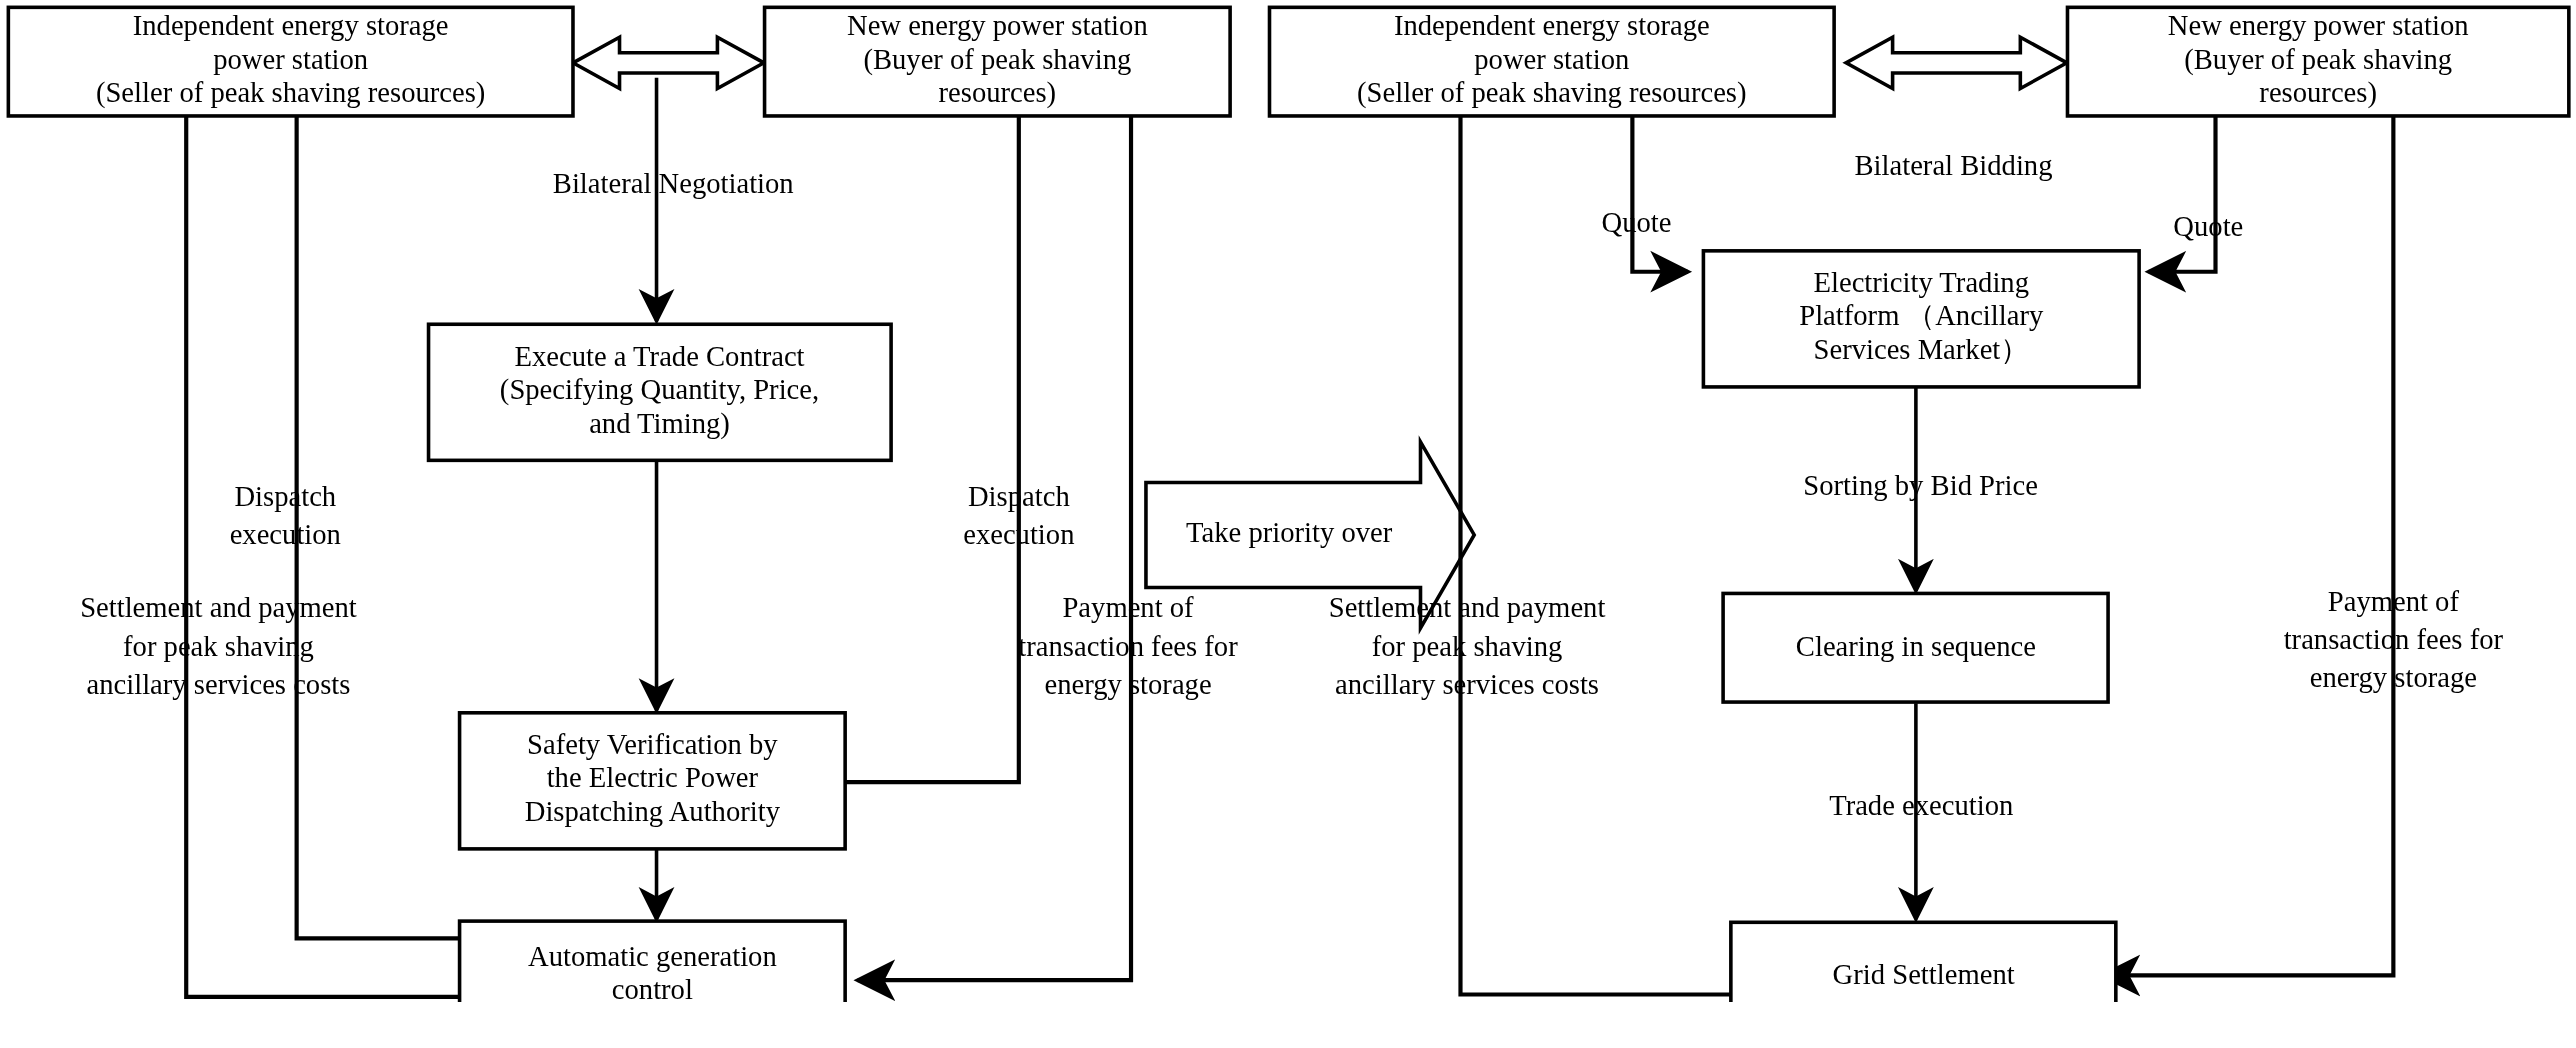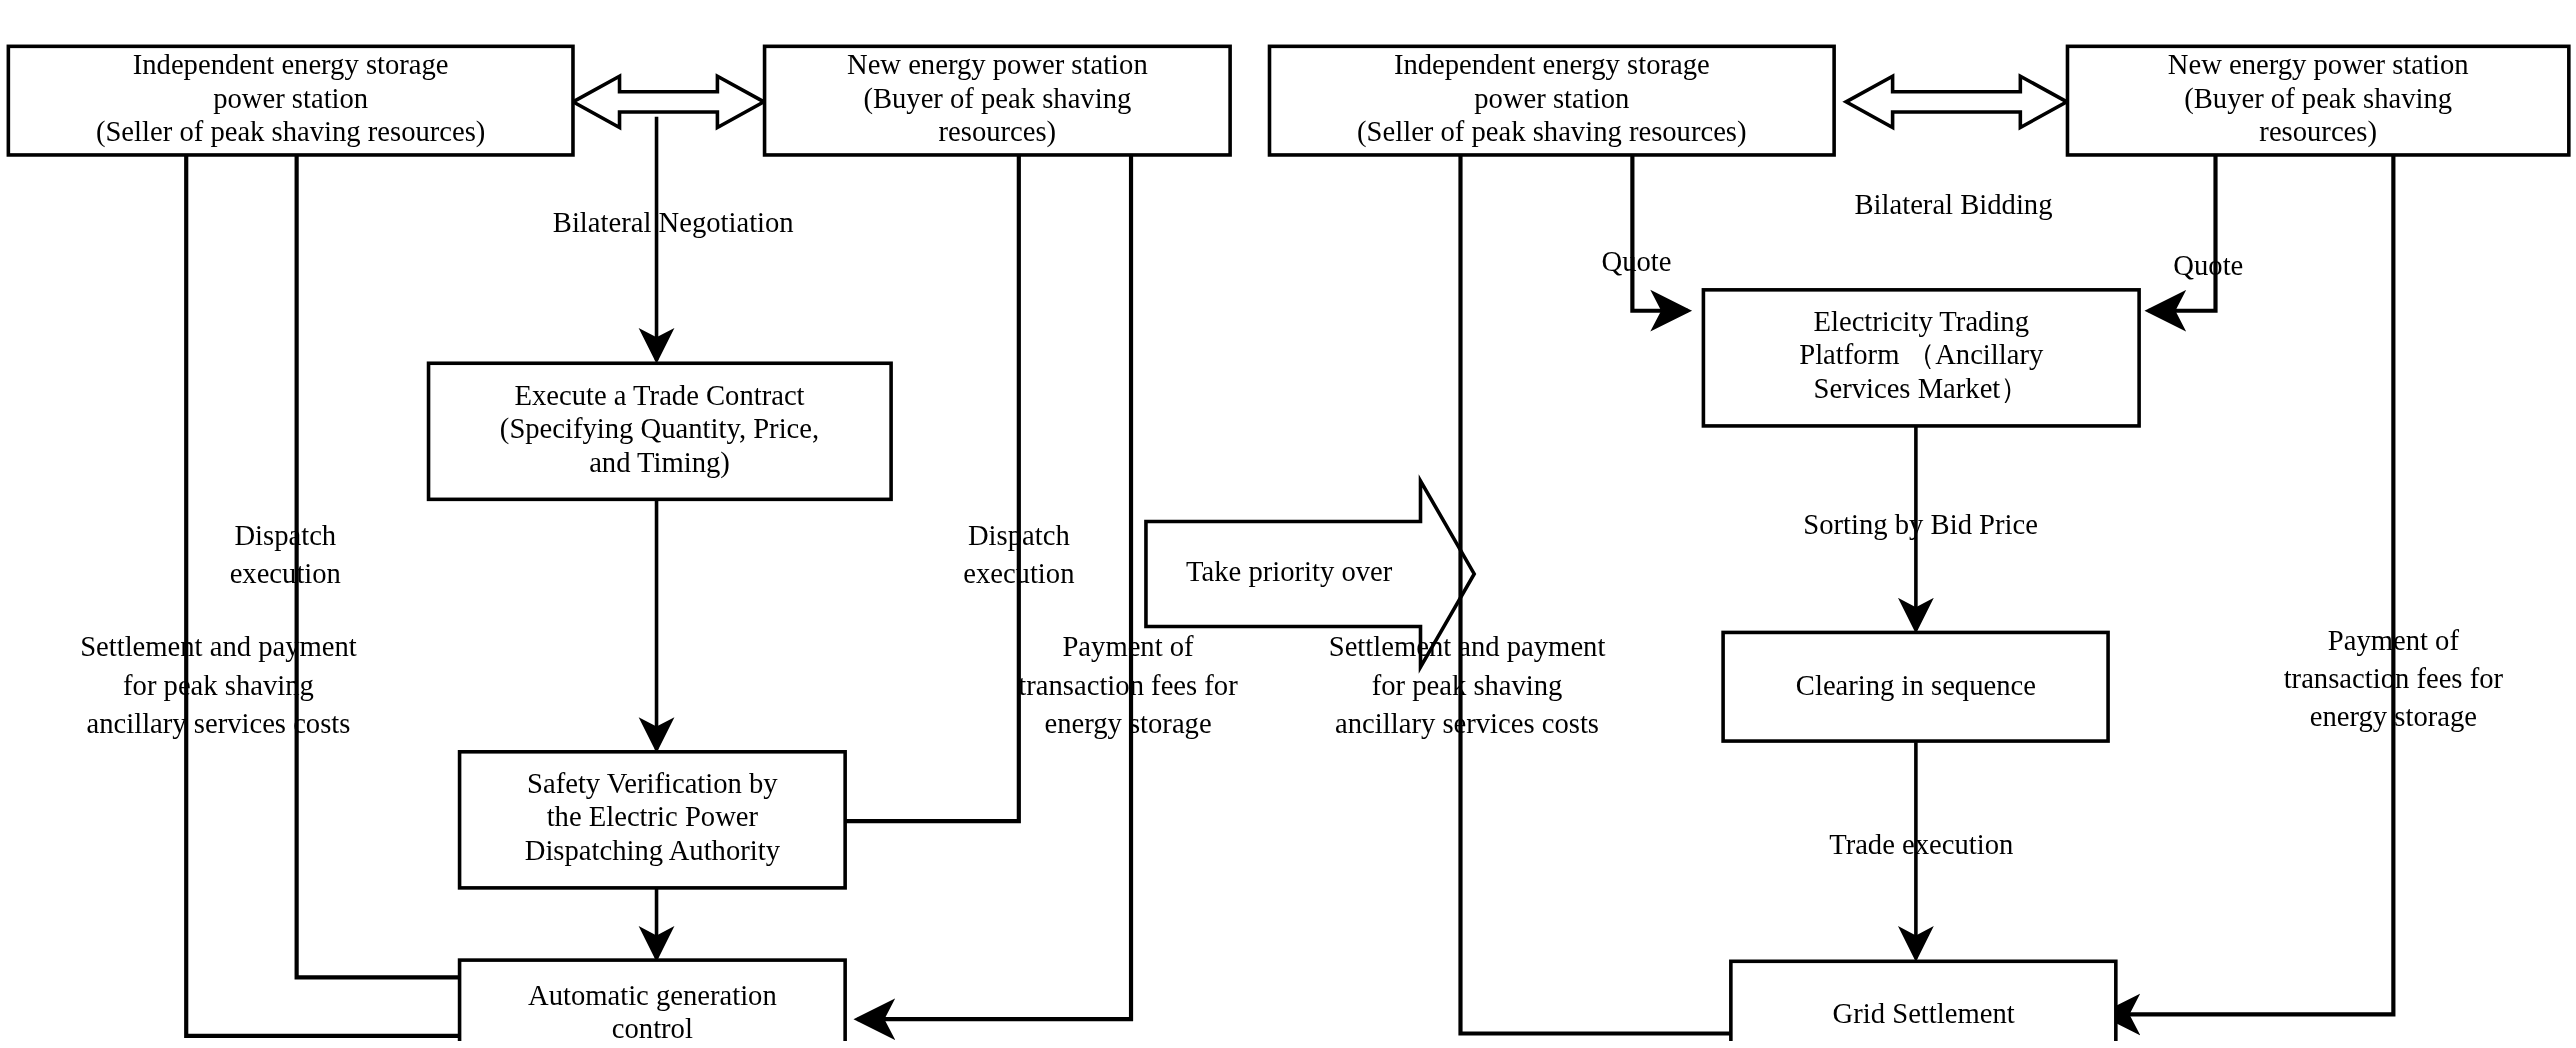--- a/index.html
+++ b/index.html
@@ -6,21 +6,20 @@
     margin: 0;
     padding: 0;
     background: #ffffff;
   }
   #stage {
     position: relative;
     width: 2576px;
     height: 1002px;
     background: #ffffff;
     overflow: hidden;
-    margin-top: 39px;
   }
   svg.diagram {
     position: absolute;
     left: 0; top: 0;
     width: 2576px;
     height: 1049px;
     display: block;
   }
   .boxrect {
     fill: #ffffff;

